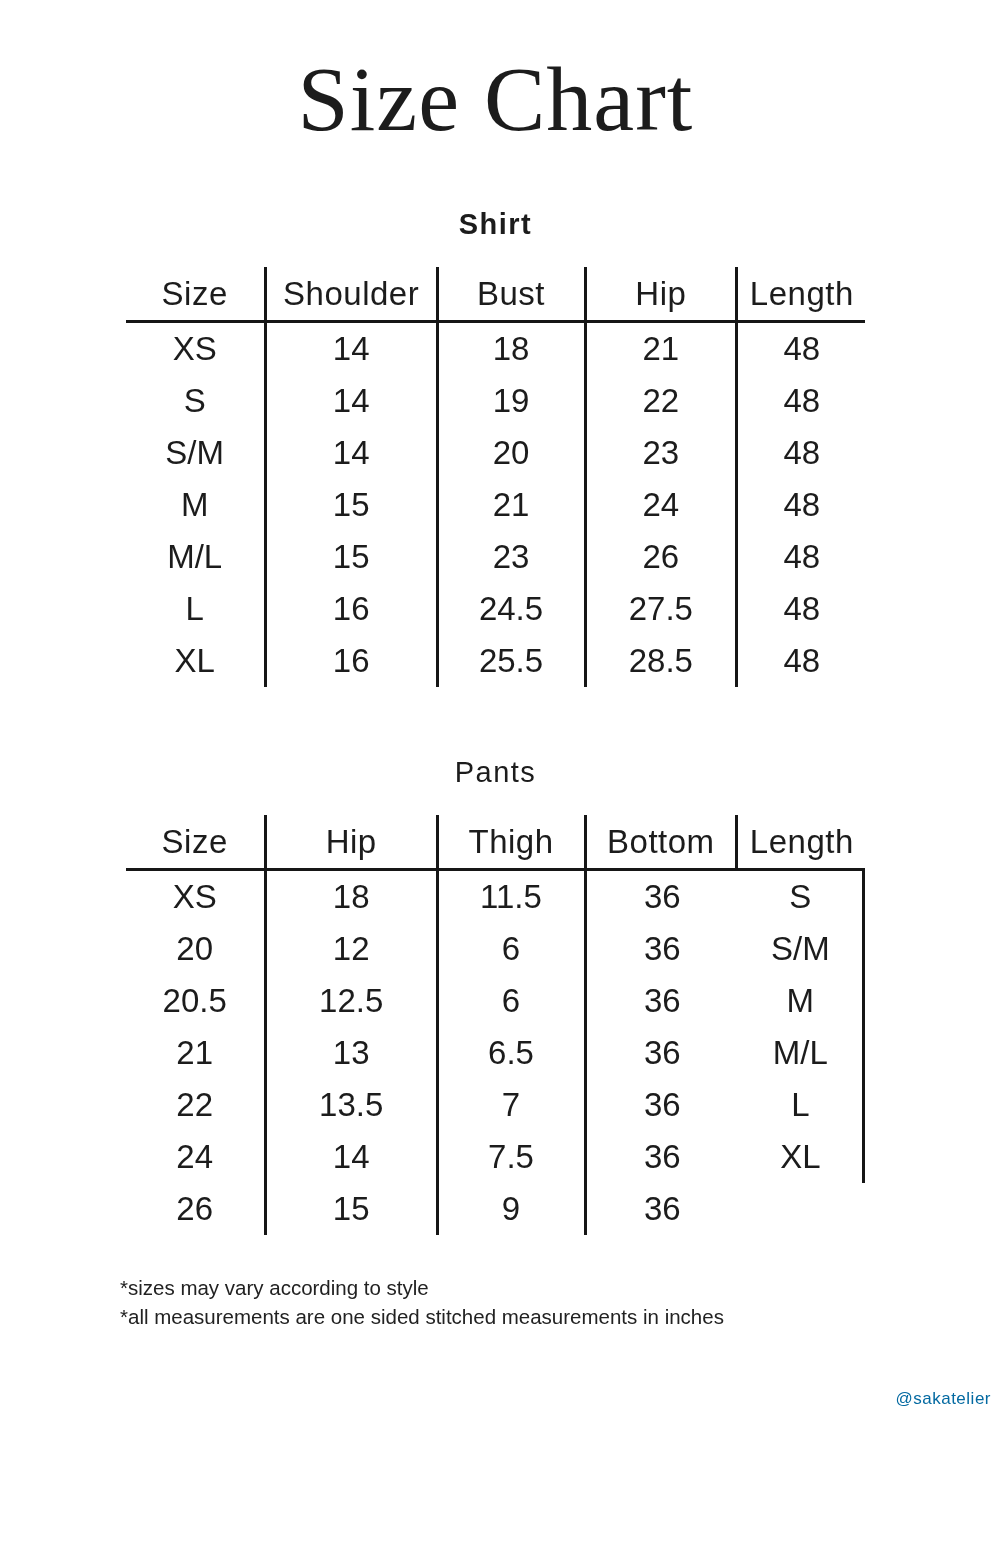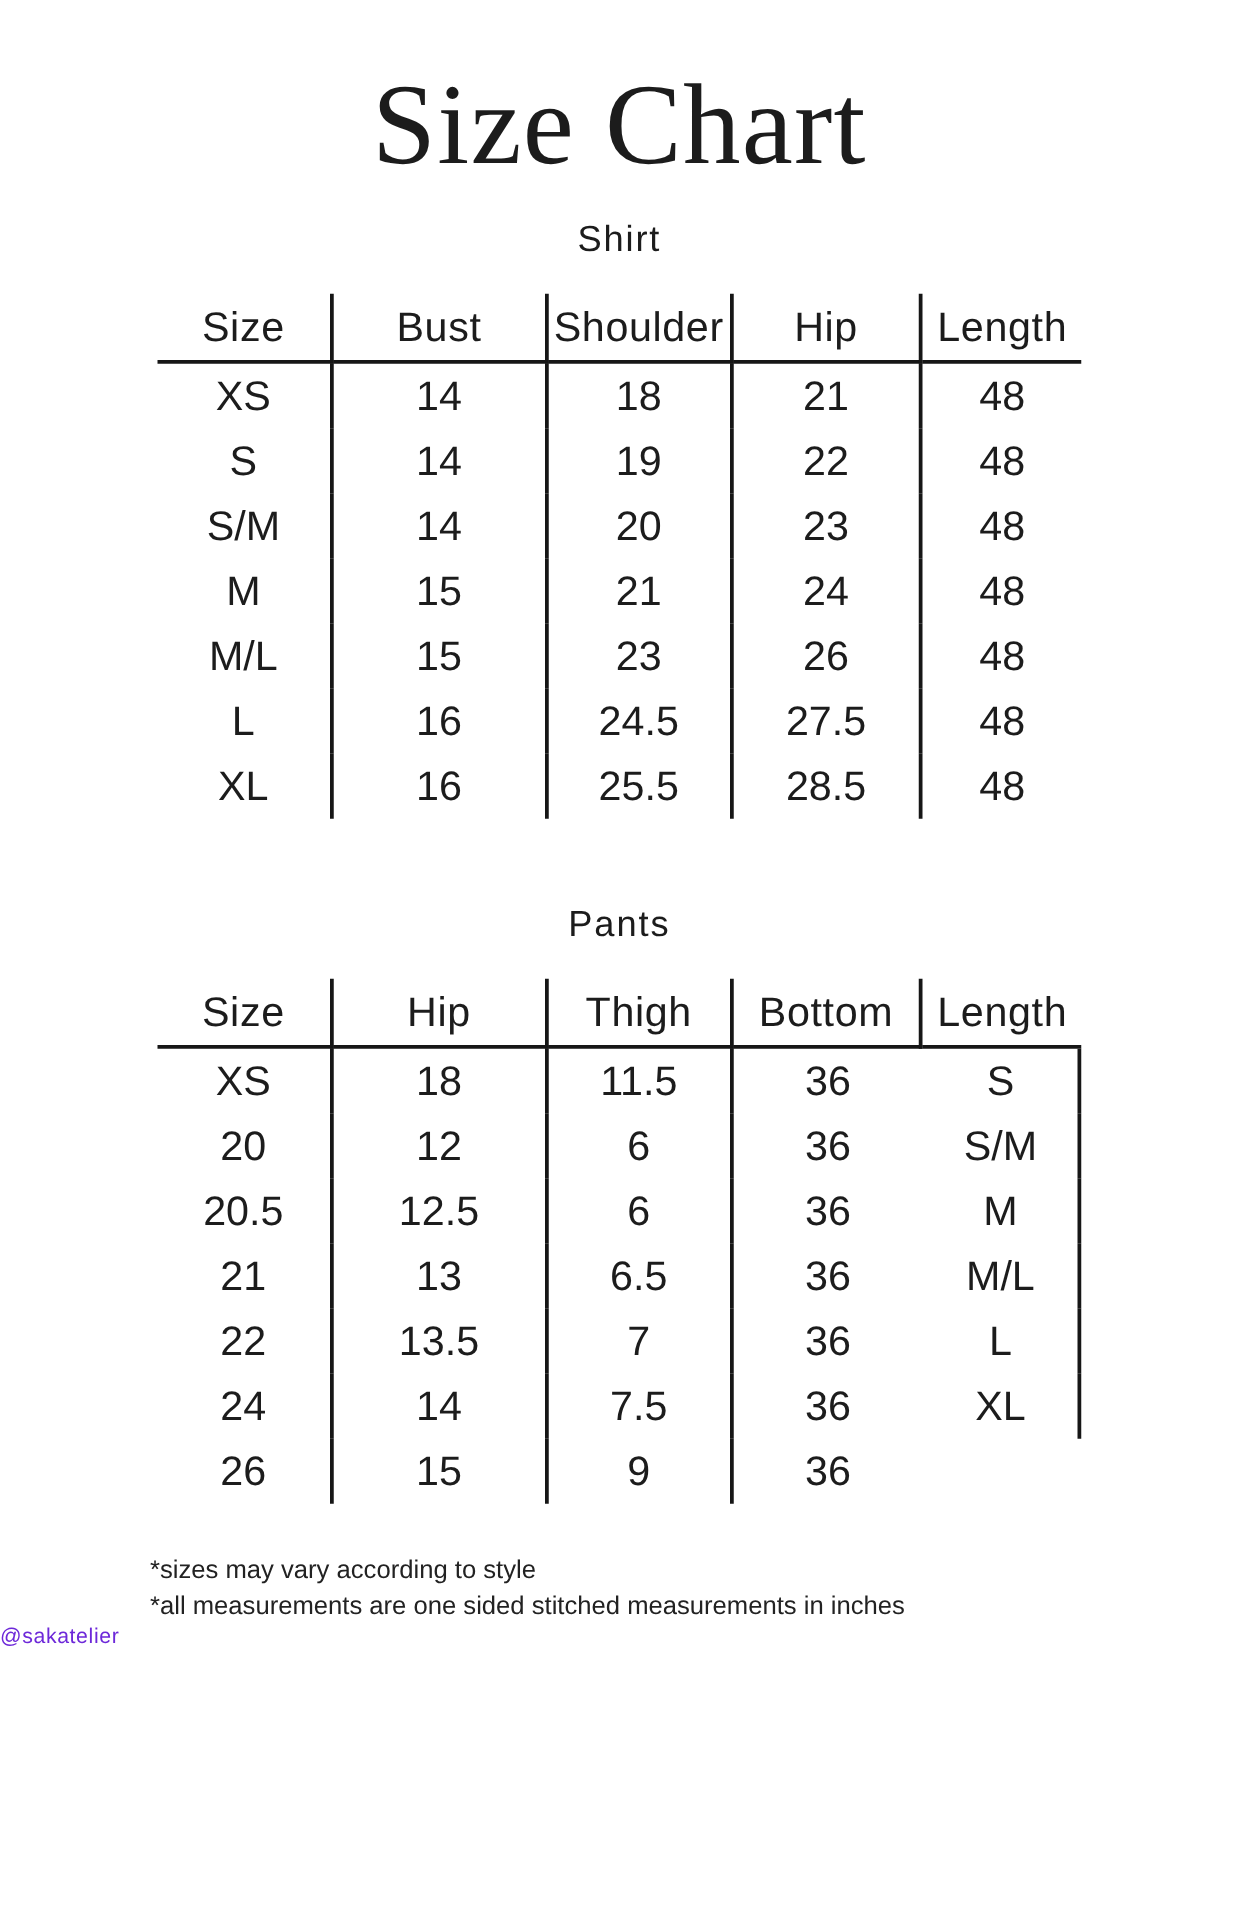--- a/index.html
+++ b/index.html
@@ -35,21 +35,21 @@
   }
   .section-title {
     margin: 0;
     text-align: center;
     font-size: 29px;
     font-weight: 500;
     letter-spacing: 1.5px;
     line-height: 42px;
     color: var(--text);
   }
-  .section-title.shirt { margin-top: 20px; }
+  .section-title.shirt { margin-top: 52px; font-weight: bold; }
   .section-title.pants { margin-top: 64px; text-align: center; }
   .size-grid {
     width: 740px;
     margin: 22px auto 0 auto;
     display: grid;
     grid-template-columns: 19.1% 23.2% 20% 20.5% 17.2%;
   }
   .cell {
     display: flex;
     align-items: center;
@@ -69,39 +69,40 @@
     border-right: 3px solid var(--line);
   }
   .footnotes {
     margin: 38px 0 0 120px;
     font-size: 20.5px;
     line-height: 29px;
     color: #222222;
   }
   .footnote { margin: 0; }
   .handle {
-    text-align: left;
+    margin-top: 58px;
+    text-align: right;
     font-size: 17px;
     letter-spacing: 0.5px;
-    color: #6d28d9;
+    color: #0369a1;
   }
 </style>
 </head>
 <body>
 
 <div class="sheet">
 
   <h1 class="main-title">Size Chart</h1>
 
   <section>
     <h2 class="section-title shirt">Shirt</h2>
     <div class="size-grid">
         <div class="cell th vline">Size</div>
+        <div class="cell th vline">Shoulder</div>
         <div class="cell th vline">Bust</div>
-        <div class="cell th vline">Shoulder</div>
         <div class="cell th vline">Hip</div>
         <div class="cell th">Length</div>
         <div class="cell td vline">XS</div>
         <div class="cell td vline">14</div>
         <div class="cell td vline">18</div>
         <div class="cell td vline">21</div>
         <div class="cell td">48</div>
         <div class="cell td vline">S</div>
         <div class="cell td vline">14</div>
         <div class="cell td vline">19</div>

